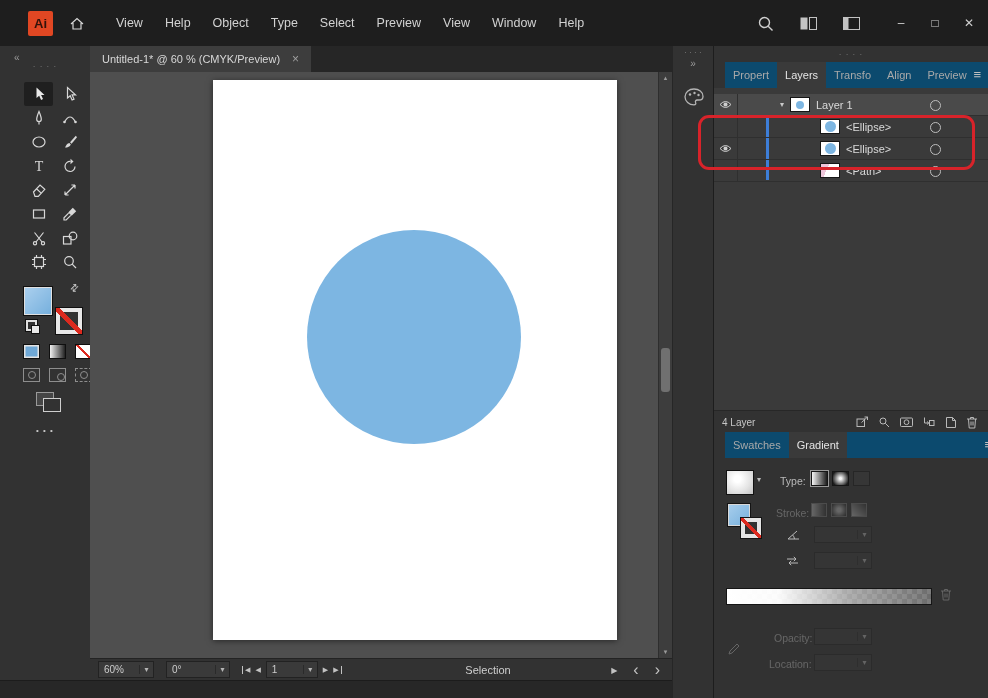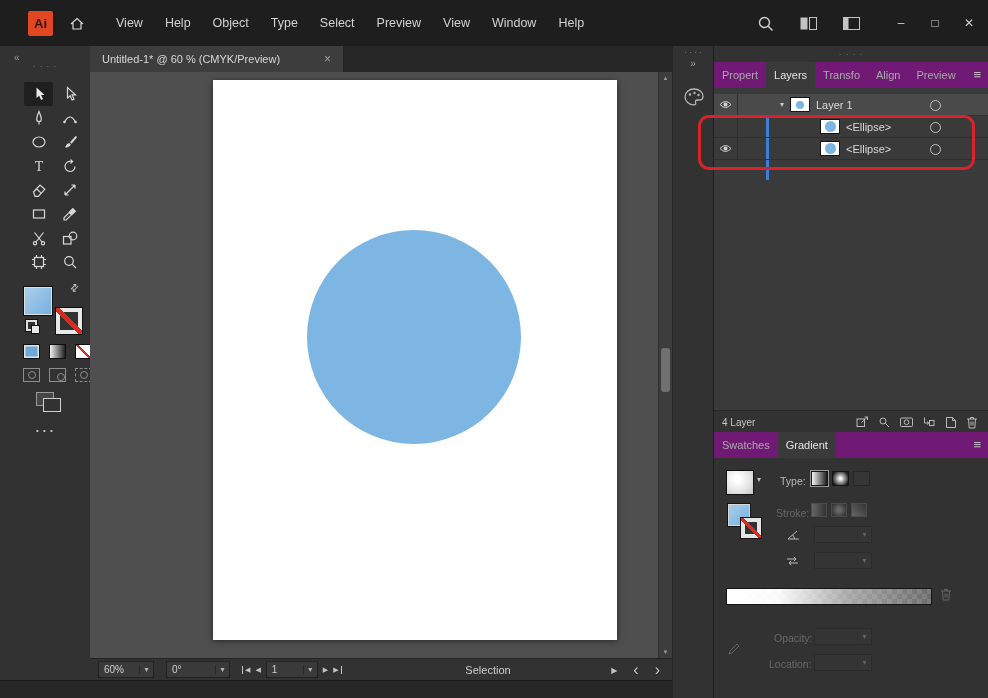--- a/index.html
+++ b/index.html
@@ -60,21 +60,21 @@
   #screenmode .r1{position:absolute;left:0;top:0;width:16px;height:12px;border:1px solid #9a9a9a;background:#464646;}
   #screenmode .r2{position:absolute;left:7px;top:6px;width:16px;height:12px;border:1px solid #cfcfcf;background:#323232;}
   #tbmore{position:absolute;left:0;top:380px;width:90px;text-align:center;color:#c9c9c9;
           font-size:8px;letter-spacing:1px;}
 
   
   #docarea{position:absolute;left:90px;top:46px;width:582px;height:634px;}
   #tabstrip{position:absolute;left:0;top:0;width:582px;height:26px;background:#262626;
             border-bottom:1px solid #1a1a1a;display:flex;}
   #doctab{height:26px;display:flex;align-items:center;padding:0 12px;background:#3d3d3d;
-          font-size:11px;color:#d8d8d8;gap:32px;}
+          font-size:11px;color:#d8d8d8;}
   #doctabclose{margin-left:12px;color:#9f9f9f;font-size:12px;}
   #canvas{position:absolute;left:0;top:26px;width:582px;height:586px;background:#4f4f4f;overflow:hidden;}
   #artboard{position:absolute;left:123px;top:8px;width:404px;height:560px;background:#ffffff;
             box-shadow:0 1px 6px rgba(0,0,0,.5);}
   #shape{position:absolute;left:94px;top:150px;width:214px;height:214px;border-radius:50%;background:#7db6e2;}
   #vscroll{position:absolute;right:0;top:0;width:13px;height:586px;background:#3d3d3d;
            border-left:1px solid #2e2e2e;}
   .scrarrow{position:absolute;left:0;width:13px;text-align:center;font-size:6px;color:#9a9a9a;}
   #vthumb{position:absolute;left:2px;top:276px;width:9px;height:44px;background:#707070;border-radius:3px;}
   #statusbar{position:absolute;left:0;top:612px;width:582px;height:22px;background:#323232;
@@ -105,21 +105,21 @@
              border-left:1px solid #262626;border-right:1px solid #1d1d1d;box-sizing:border-box;}
   #dsgrip{position:absolute;left:0;top:2px;width:40px;text-align:center;font-size:8px;color:#7a7a7a;}
   #dscollapse{position:absolute;left:0;top:12px;width:40px;text-align:center;font-size:10px;color:#9a9a9a;}
   #dockpalette{position:absolute;left:7px;top:38px;width:27px;height:27px;display:flex;
                align-items:center;justify-content:center;border-radius:3px;}
 
   
   #rightpanels{position:absolute;left:714px;top:46px;width:274px;height:652px;background:#323232;}
   #panelgrip{height:16px;display:flex;align-items:center;justify-content:center;color:#787878;
              font-size:8px;letter-spacing:1px;}
-  .paneltabs{height:26px;background:#701a75;display:flex;position:relative;border-bottom:1px solid #1b1b1b;}
+  .paneltabs{height:26px;background:#0c4a6e;display:flex;position:relative;border-bottom:1px solid #1b1b1b;margin-left:11px;}
   .ptab{padding:0 8px;line-height:26px;font-size:11px;color:#a9a9a9;white-space:nowrap;}
   .ptab.active{background:#3a3a3a;color:#e4e4e4;}
   .pmenu{position:absolute;right:7px;top:0;line-height:26px;font-size:13px;color:#c0c0c0;}
 
   #layerslist{position:absolute;left:0;top:42px;width:274px;height:322px;background:#3a3a3a;
               padding-top:6px;box-sizing:border-box;}
   .lrow{height:21px;display:flex;align-items:center;border-bottom:1px solid #2f2f2f;
         font-size:11px;color:#dadada;position:relative;}
   .lrow.current{background:#4a4a4a;}
   .eyecell{width:24px;height:100%;display:flex;justify-content:center;align-items:center;
@@ -481,20 +481,30 @@
         </span>
         <span class="lockcell"></span>
         <span class="indent"></span>
         <span class="thumb">
             <span class="dot lg"></span>
           </span>
         <span class="lname">&lt;Ellipse&gt;</span>
         <span class="target"></span>
       </div>
 
+      <div class="lrow">
+        <span class="eyecell"></span>
+        <span class="lockcell"></span>
+        <span class="indent"></span>
+        <span class="thumb">
+            <span class="pathth"></span>
+          </span>
+        <span class="lname">&lt;Path&gt;</span>
+        <span class="target"></span>
+      </div>
     </div>
 
     <div id="layersfooter">
       <span id="layercount">4 Layer</span>
       <span id="ficons">
         <svg class="fi" width="13" height="12">
             <rect x="1" y="3" width="7.5" height="7.5"></rect>
             <path d="M5.5 6.5 L11.5 1 M8.5 1 H11.5 V4"></path>
           </svg>
         <svg class="fi" width="13" height="12">

